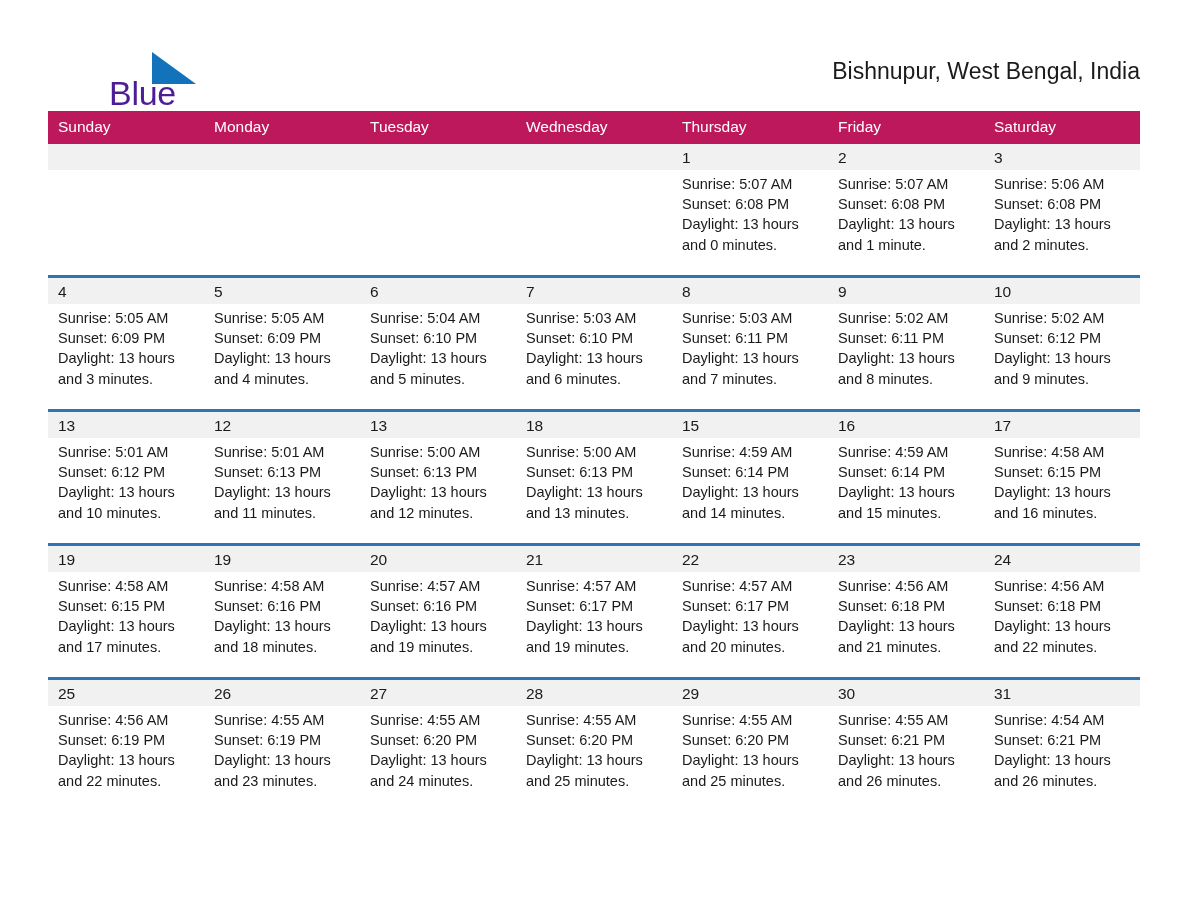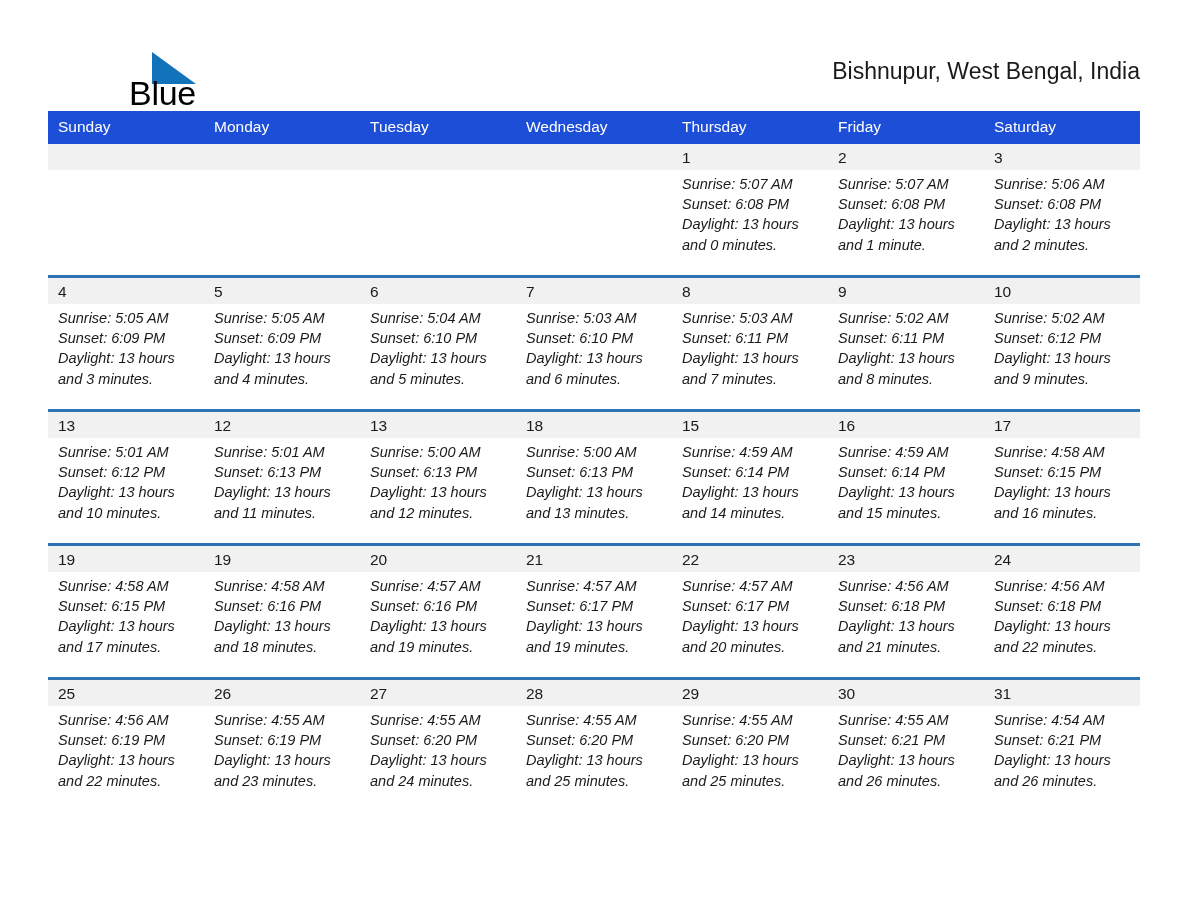--- a/index.html
+++ b/index.html
@@ -41,25 +41,25 @@
     position: absolute;
     left: 10px;
     top: 0px;
     font-size: 34px;
     line-height: 38px;
     color: #231f20;
     letter-spacing: -0.3px;
   }
   .logo-blue {
     position: absolute;
-    left: 81px;
+    left: 61px;
     top: 30px;
     font-size: 34px;
     line-height: 38px;
-    color: #000000;
+    color: #4c1d95;
     letter-spacing: -0.3px;
   }
   .logo-triangle {
     position: absolute;
     left: 104px;
     top: 8px;
     width: 0;
     height: 0;
     border-left: 44px solid #1273bb;
     border-top: 32px solid transparent;
@@ -89,21 +89,21 @@
   
   .calendar {
     width: 1092px;
     border-collapse: collapse;
     table-layout: fixed;
     margin-top: 7px;
   }
   .calendar col { width: 156px; }
 
   thead th {
-    background: #1d4ed8;
+    background: #be185d;
     color: #ffffff;
     font-size: 15.5px;
     font-weight: normal;
     text-align: left;
     padding: 7px 0 8px 10px;
     height: 15px;
     vertical-align: middle;
   }
 
   tbody td {
@@ -124,21 +124,20 @@
     box-sizing: border-box;
     font-size: 15.5px;
     line-height: 21px;
     color: #1a1a1a;
   }
   .cell-body {
     padding: 4px 8px 0 10px;
     font-size: 14.5px;
     line-height: 20.2px;
     color: #1a1a1a;
-    font-style: italic;
   }
   .cell-body div { white-space: nowrap; }
   td.empty .cell-body { visibility: hidden; }
 </style>
 </head>
 <body>
 
 <div class="page">
 
   <div class="masthead">

